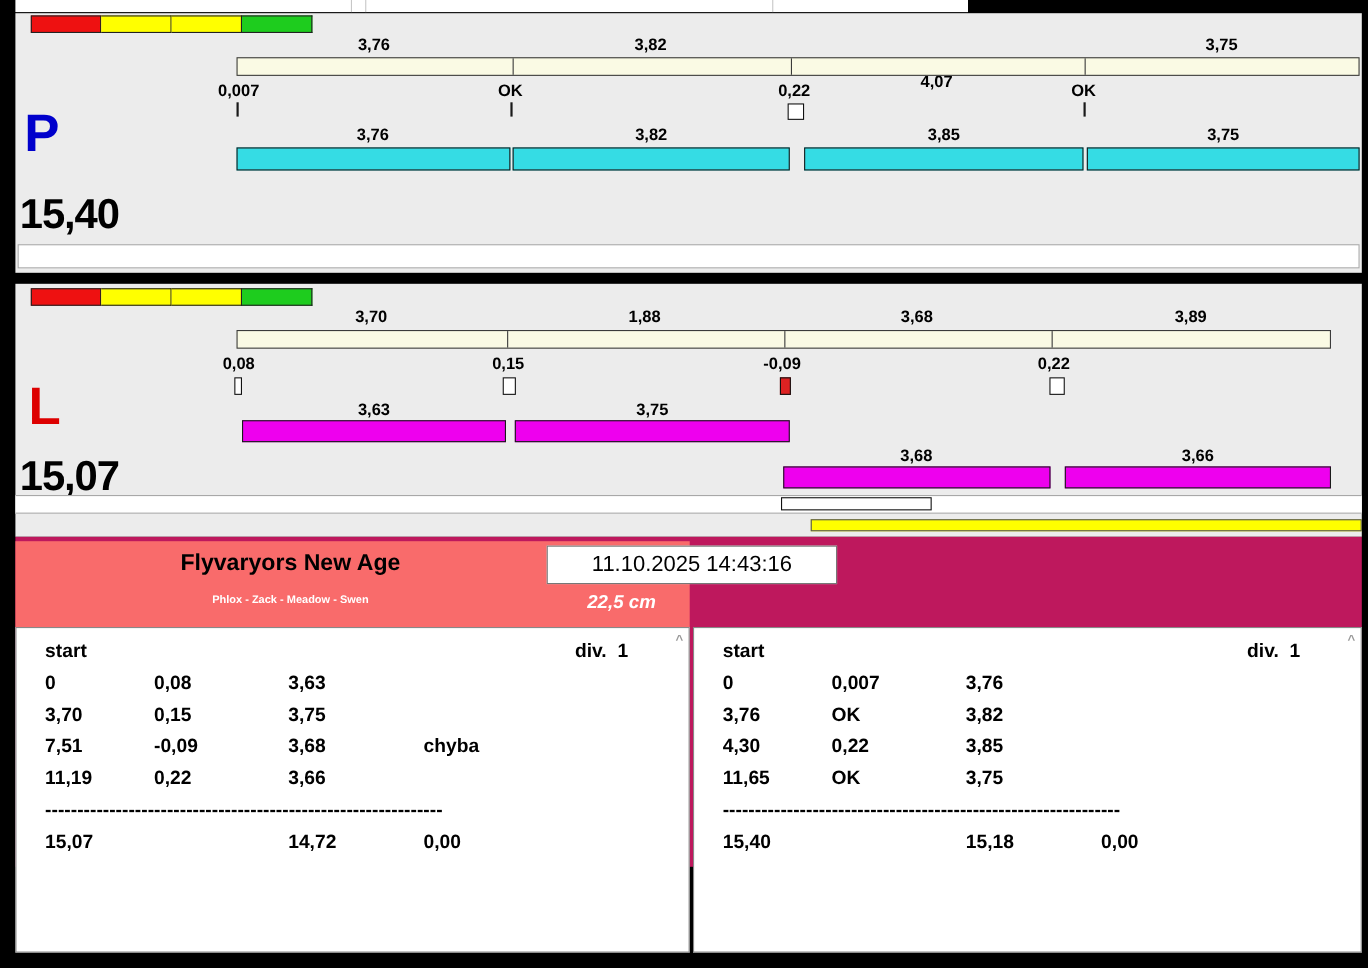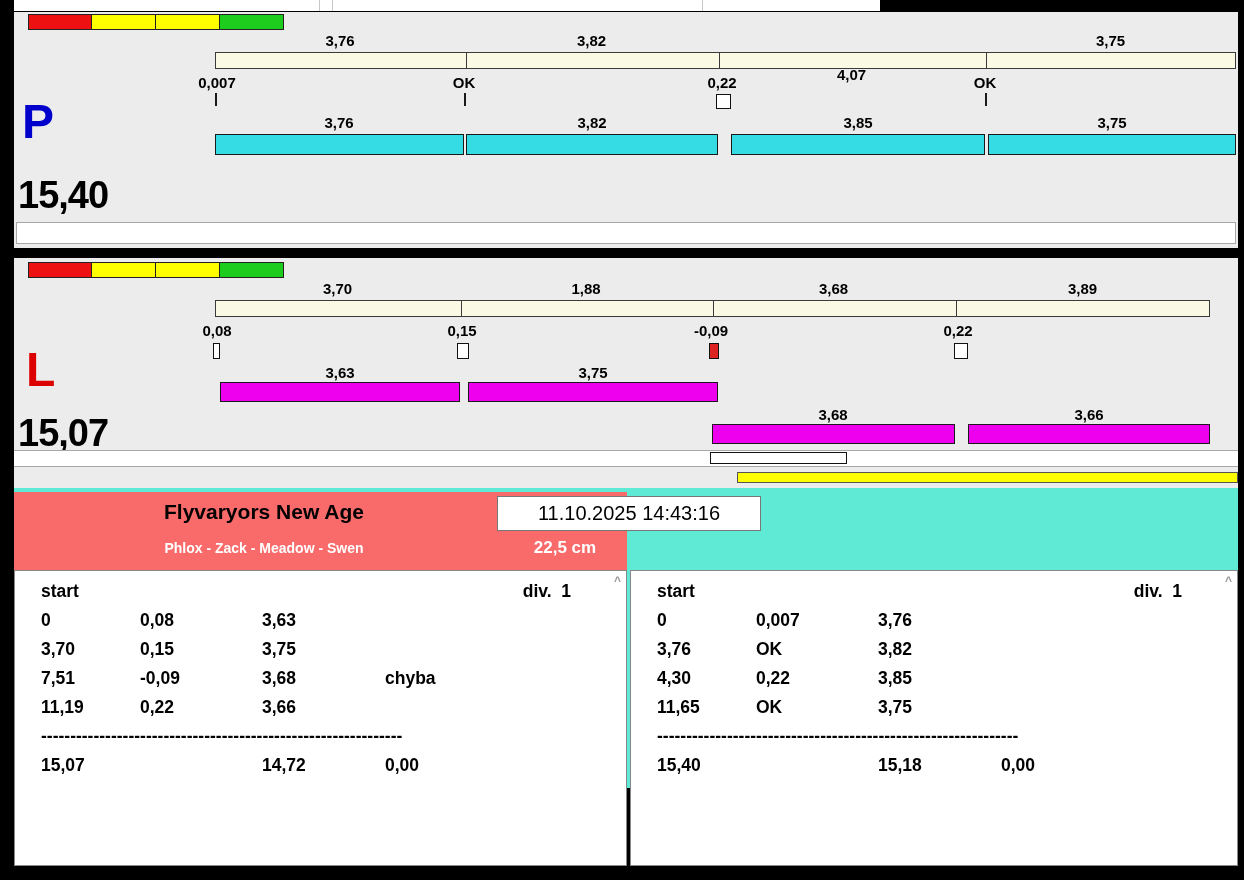--- a/index.html
+++ b/index.html
@@ -24,24 +24,24 @@
   .mark-label { position:absolute; height:17px; font-size:15px; font-weight:bold; color:#000; text-align:center; line-height:17px; }
   .tick { position:absolute; width:2px; height:13px; background:#1a1a1a; }
   .mark-box { position:absolute; border:1px solid #111; }
 
   .bar { position:absolute; border:1px solid #1a1a1a; }
 
   .lane-letter { position:absolute; font-size:48px; font-weight:bold; line-height:1; }
   .lane-total { position:absolute; font-size:38px; font-weight:bold; color:#000; line-height:1; letter-spacing:-1px; }
   .white-strip { position:absolute; background:#fff; border:1px solid #a8a8a8; }
 
-  .bottom-area { position:absolute; left:14px; top:488px; width:1224px; height:300px; background:#5eead4; }
+  .bottom-area { position:absolute; left:14px; top:488px; width:1224px; height:300px; background:#be185d; }
   .team-header { position:absolute; top:4px; height:78px; }
   .team-title { position:absolute; top:8px; font-size:21px; font-weight:bold; color:#000; text-align:center; white-space:pre; }
-  .team-members { position:absolute; top:48px; font-size:14px; font-weight:bold; color:#fff; text-align:center; white-space:pre; }
+  .team-members { position:absolute; top:48px; font-size:10px; font-weight:bold; color:#fff; text-align:center; white-space:pre; }
   .team-height { position:absolute; font-size:17px; font-weight:bold; color:#fff; text-align:center; }
   .timestamp { position:absolute; left:483px; top:8px; width:264px; height:35px; background:#fff; border:1px solid #777;
                font-size:20px; color:#000; text-align:center; line-height:33px; z-index:5; }
 
   .rtable { position:absolute; top:82px; height:296px; background:#fff; border:1px solid #888;
             font-weight:bold; font-size:17.5px; color:#000; overflow:hidden; }
   .trows { position:absolute; left:0; top:6px; width:100%; }
   .trow { position:relative; height:29px; line-height:29px; }
   .trow span { position:absolute; white-space:pre; }
   .c1 { left:26px; } .c2 { left:125px; } .c3 { left:247px; } .c4 { left:370px; }
@@ -151,21 +151,21 @@
     <div class="white-strip" style="left:0; top:192px; width:1224px; height:17px; border-left:none; border-right:none;"></div>
     <div class="abs" style="left:696px; top:194px; width:137px; height:12px; background:#fff; border:1px solid #111;"></div>
     <div class="abs" style="left: 723px; top: 214px; width: 501px; height: 11px; border: 1px solid rgb(85, 85, 85); background: rgb(255, 255, 0);"></div>
   </div>
 
   <div class="bottom-area">
 
     <div class="team-header" style="left: 0px; width: 613px; background: rgb(249, 107, 107);">
       <div class="team-title" style="left:0; width:500px;">Flyvaryors New Age</div>
       <div class="team-members" style="left:0; width:500px;">Phlox - Zack - Meadow - Swen</div>
-      <div class="team-height" style="left:495px; top:46px; width:112px;">22,5 cm</div>
+      <div class="team-height" style="left:495px; top:46px; width:112px;font-style:italic;">22,5 cm</div>
     </div>
 
 
     <div class="timestamp">11.10.2025 14:43:16</div>
 
     <div class="rtable" style="left:0; width:613px;">
       <div class="scroll-arrow">^</div>
       <div class="trows">
         <div class="trow">
           <span class="c1">start</span>

